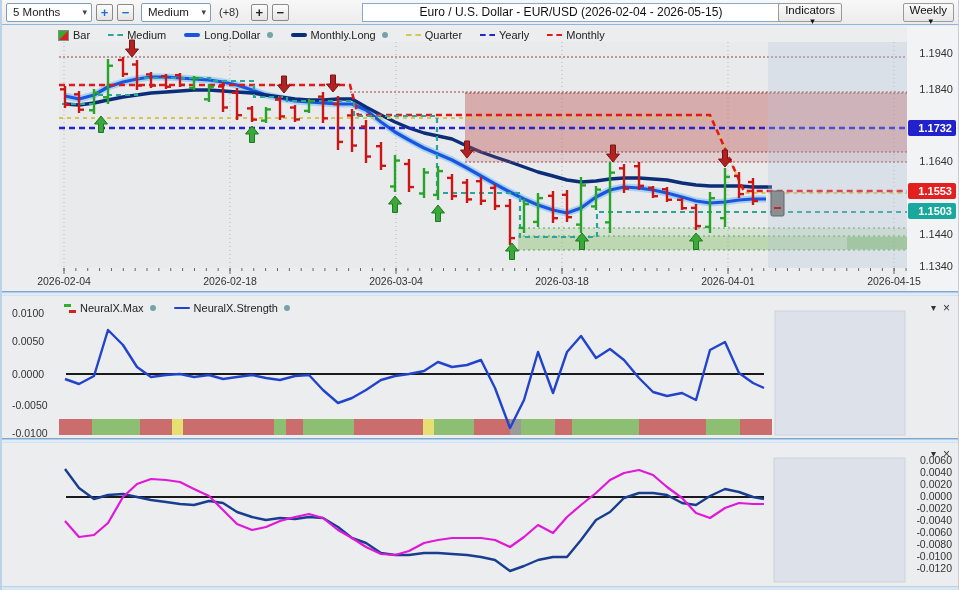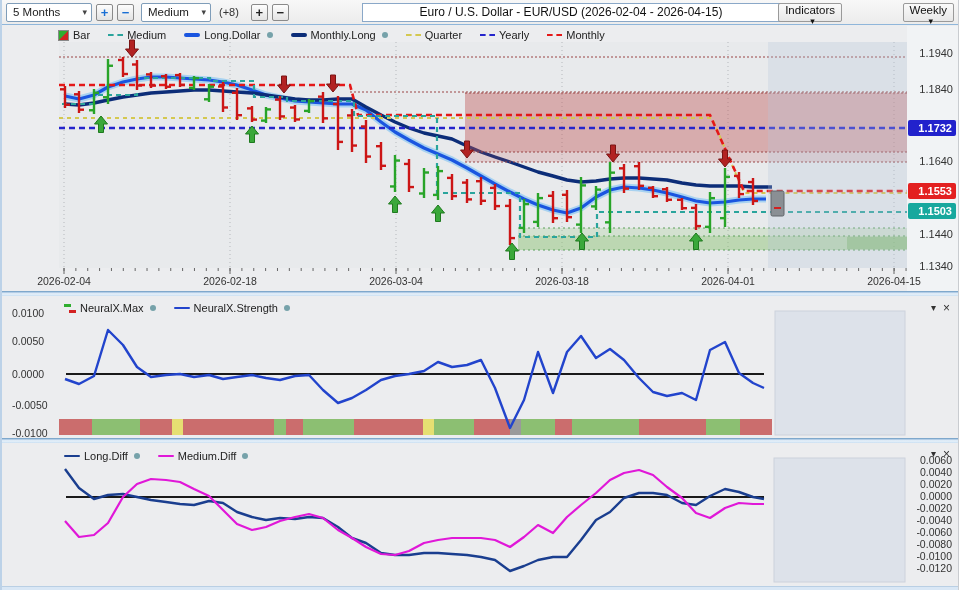--- a/index.html
+++ b/index.html
@@ -55,21 +55,21 @@
     <div class="sq-btn blue">+</div>
     <div class="sq-btn blue">−</div>
     <div class="select" style="width:70px;margin-left:3px">
       <span>Medium</span>
       <span class="caret">▾</span>
     </div>
     <span class="hint">(+8)</span>
     <div class="sq-btn dark" style="margin-left:4px">+</div>
     <div class="sq-btn dark">−</div>
 
-    <div class="title-field">Euro / U.S. Dollar - EUR/USD (2026-02-04 - 2026-04-15)</div>
+    <div class="title-field">Euro / U.S. Dollar - EUR/USD (2026-02-04 - 2026-05-15)</div>
     <div class="search-wrap">
       <span class="mag"></span>
       <span style="font-size:9px;color:#444">▾</span>
     </div>
     <div class="tb-btn" style="right:116px;left:auto">
       <span>Indicators</span>
       <span style="font-size:9px;margin-left:5px">▾</span>
     </div>
     <div class="tb-btn" style="right:4px;left:auto">
       <span>Weekly</span>
@@ -587,31 +587,19 @@
         <text x="950" y="488">0.0020</text>
         <text x="950" y="500">0.0000</text>
         <text x="950" y="512">-0.0020</text>
         <text x="950" y="524">-0.0040</text>
         <text x="950" y="536">-0.0060</text>
         <text x="950" y="548">-0.0080</text>
         <text x="950" y="560">-0.0100</text>
         <text x="950" y="572">-0.0120</text>
       </g>
     </svg>
-  <div class="legend-row" style="left:62px; top:449px;" id="df-legend">
-      <div class="legend-item">
-        <span class="ic-thick" style="background: rgb(26, 62, 143); height: 2.5px;"></span>
-        <span>Long.Diff</span>
-        <span class="ic-dot"></span>
-      </div>
-      <div class="legend-item">
-        <span class="ic-thick" style="background: rgb(224, 24, 216); height: 2.5px;"></span>
-        <span>Medium.Diff</span>
-        <span class="ic-dot"></span>
-      </div>
-    </div>
   <div class="panel-ctrl" style="right:8px; top:449px;" id="df-ctrl">
       <span>▾</span>
       <span style="font-size: 12px;">×</span>
     </div>
 
   <div class="bottom-strip"></div>
 </div>
 
 </body></html>

